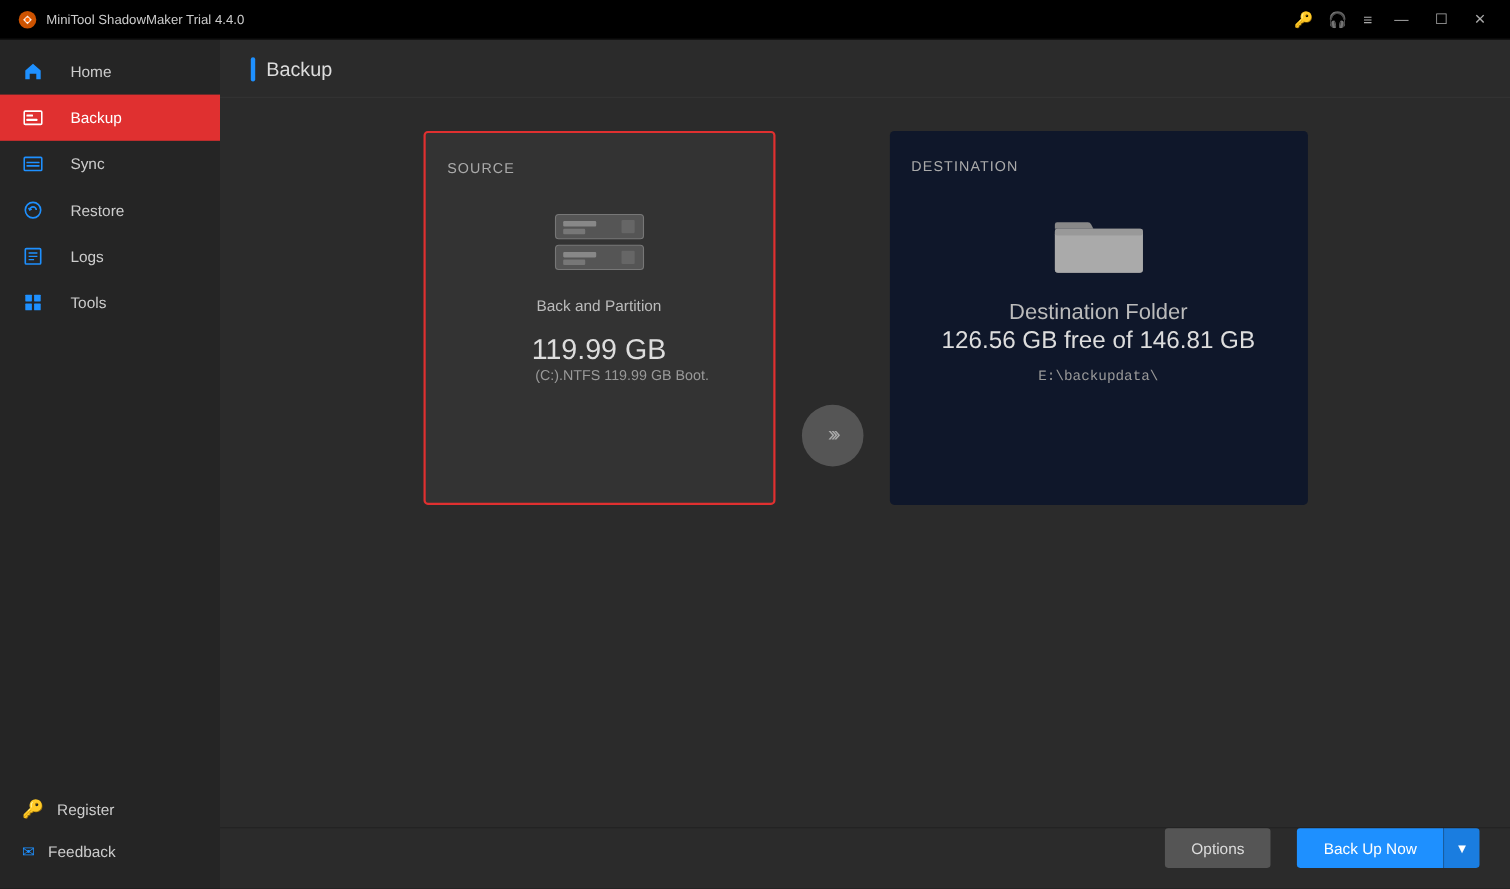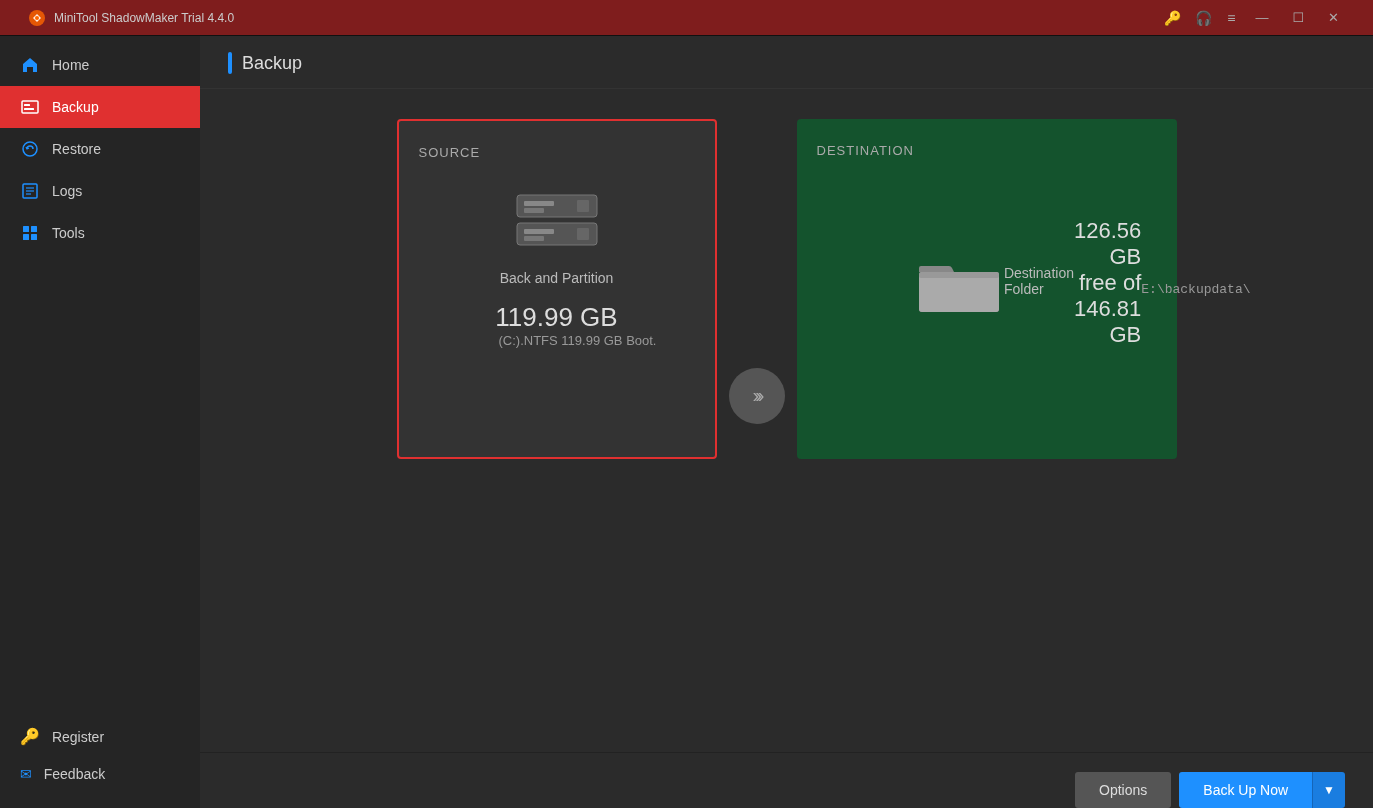--- a/index.html
+++ b/index.html
@@ -10,24 +10,24 @@
       font-family: 'Segoe UI', Arial, sans-serif;
       color: #ccc;
       overflow: hidden;
       display: flex;
       flex-direction: column;
     }
 
     
     .title-bar {
       height: 36px;
-      background: #7f1d1d;
-      display: flex;
-      align-items: center;
-      padding: 0 28px;
+      background: #000000;
+      display: flex;
+      align-items: center;
+      padding: 0 16px;
       flex-shrink: 0;
       border-bottom: 1px solid #111;
     }
     .title-bar-logo {
       width: 18px;
       height: 18px;
       margin-right: 8px;
       flex-shrink: 0;
     }
     .title-bar-text {
@@ -77,21 +77,21 @@
       flex: 1;
       padding-top: 8px;
     }
     .sidebar-item {
       display: flex;
       align-items: center;
       padding: 11px 20px;
       cursor: pointer;
       color: #ccc;
       font-size: 14px;
-      gap: 12px;
+      gap: 24px;
     }
     .sidebar-item.active {
       background: #e03030;
       color: #fff;
     }
     .sidebar-item-icon {
       width: 20px;
       height: 20px;
       flex-shrink: 0;
       display: flex;
@@ -140,21 +140,21 @@
       font-weight: 400;
     }
 
     
     .backup-content {
       flex: 1;
       display: flex;
       align-items: flex-start;
       justify-content: center;
       padding: 30px 40px;
-      gap: 0;
+      gap: 12px;
       position: relative;
     }
 
     
     .source-card {
       width: 320px;
       min-height: 340px;
       background: #333;
       border: 2px solid #e03030;
       border-radius: 4px;
@@ -213,65 +213,64 @@
       justify-content: center;
       color: #888;
       font-size: 18px;
       letter-spacing: -3px;
     }
 
     
     .dest-card {
       width: 380px;
       min-height: 340px;
-      background: #14532d;
+      background: #0f172a;
       border-radius: 4px;
       display: flex;
-      flex-direction: row;
+      flex-direction: column;
       align-items: center;
       padding: 24px 20px;
       cursor: pointer;
     }
     .dest-label {
       font-size: 13px;
       color: #aaa;
       letter-spacing: 1px;
       align-self: flex-start;
       margin-bottom: 20px;
     }
     .folder-icon-wrapper {
       margin: 10px 0 20px;
     }
     .dest-type {
-      font-size: 14px;
+      font-size: 20px;
       color: #bbb;
-      margin-bottom: 16px;
     }
     .dest-free {
       font-size: 22px;
       color: #ddd;
       font-weight: 400;
       margin-bottom: 12px;
       text-align: right;
     }
     .dest-path {
       font-size: 13px;
       color: #999;
       font-family: Liberation Mono, monospace;
     }
 
     
     .bottom-bar {
       height: 56px;
       background: #2b2b2b;
       display: flex;
-      align-items: flex-end;
+      align-items: flex-start;
       justify-content: flex-end;
       padding: 0 28px;
-      gap: 8px;
+      gap: 24px;
       border-top: 1px solid #222;
       flex-shrink: 0;
     }
     .btn-options {
       background: #555;
       color: #ddd;
       border: none;
       padding: 10px 24px;
       font-size: 14px;
       border-radius: 3px;
@@ -343,20 +342,30 @@
         <span class="sidebar-item-icon">
           <svg width="18" height="18" viewBox="0 0 18 18" fill="none">
             <rect x="1" y="3" width="16" height="12" rx="1" stroke="white" stroke-width="1.5" fill="none"></rect>
             <rect x="3" y="6" width="6" height="2" rx="0.5" fill="white"></rect>
             <rect x="3" y="10" width="10" height="2" rx="0.5" fill="white"></rect>
           </svg>
         </span>
         <span>Backup</span>
       </div>
 
+      <div class="sidebar-item">
+        <span class="sidebar-item-icon">
+          <svg width="18" height="18" viewBox="0 0 18 18" fill="none">
+            <rect x="1" y="3" width="16" height="12" rx="1" stroke="#1e90ff" stroke-width="1.5" fill="none"></rect>
+            <rect x="3" y="7" width="12" height="1.5" rx="0.5" fill="#1e90ff"></rect>
+            <rect x="3" y="10" width="12" height="1.5" rx="0.5" fill="#1e90ff"></rect>
+          </svg>
+        </span>
+        <span>Sync</span>
+      </div>
 
       <div class="sidebar-item">
         <span class="sidebar-item-icon">
           <svg width="18" height="18" viewBox="0 0 18 18" fill="none">
             <circle cx="9" cy="9" r="7" stroke="#1e90ff" stroke-width="1.5" fill="none"></circle>
             <path d="M6 9 A3 3 0 0 1 12 9" stroke="#1e90ff" stroke-width="1.5" fill="none"></path>
             <path d="M5 7 L6 9 L8 8" stroke="#1e90ff" stroke-width="1.2" fill="none"></path>
           </svg>
         </span>
         <span>Restore</span>

